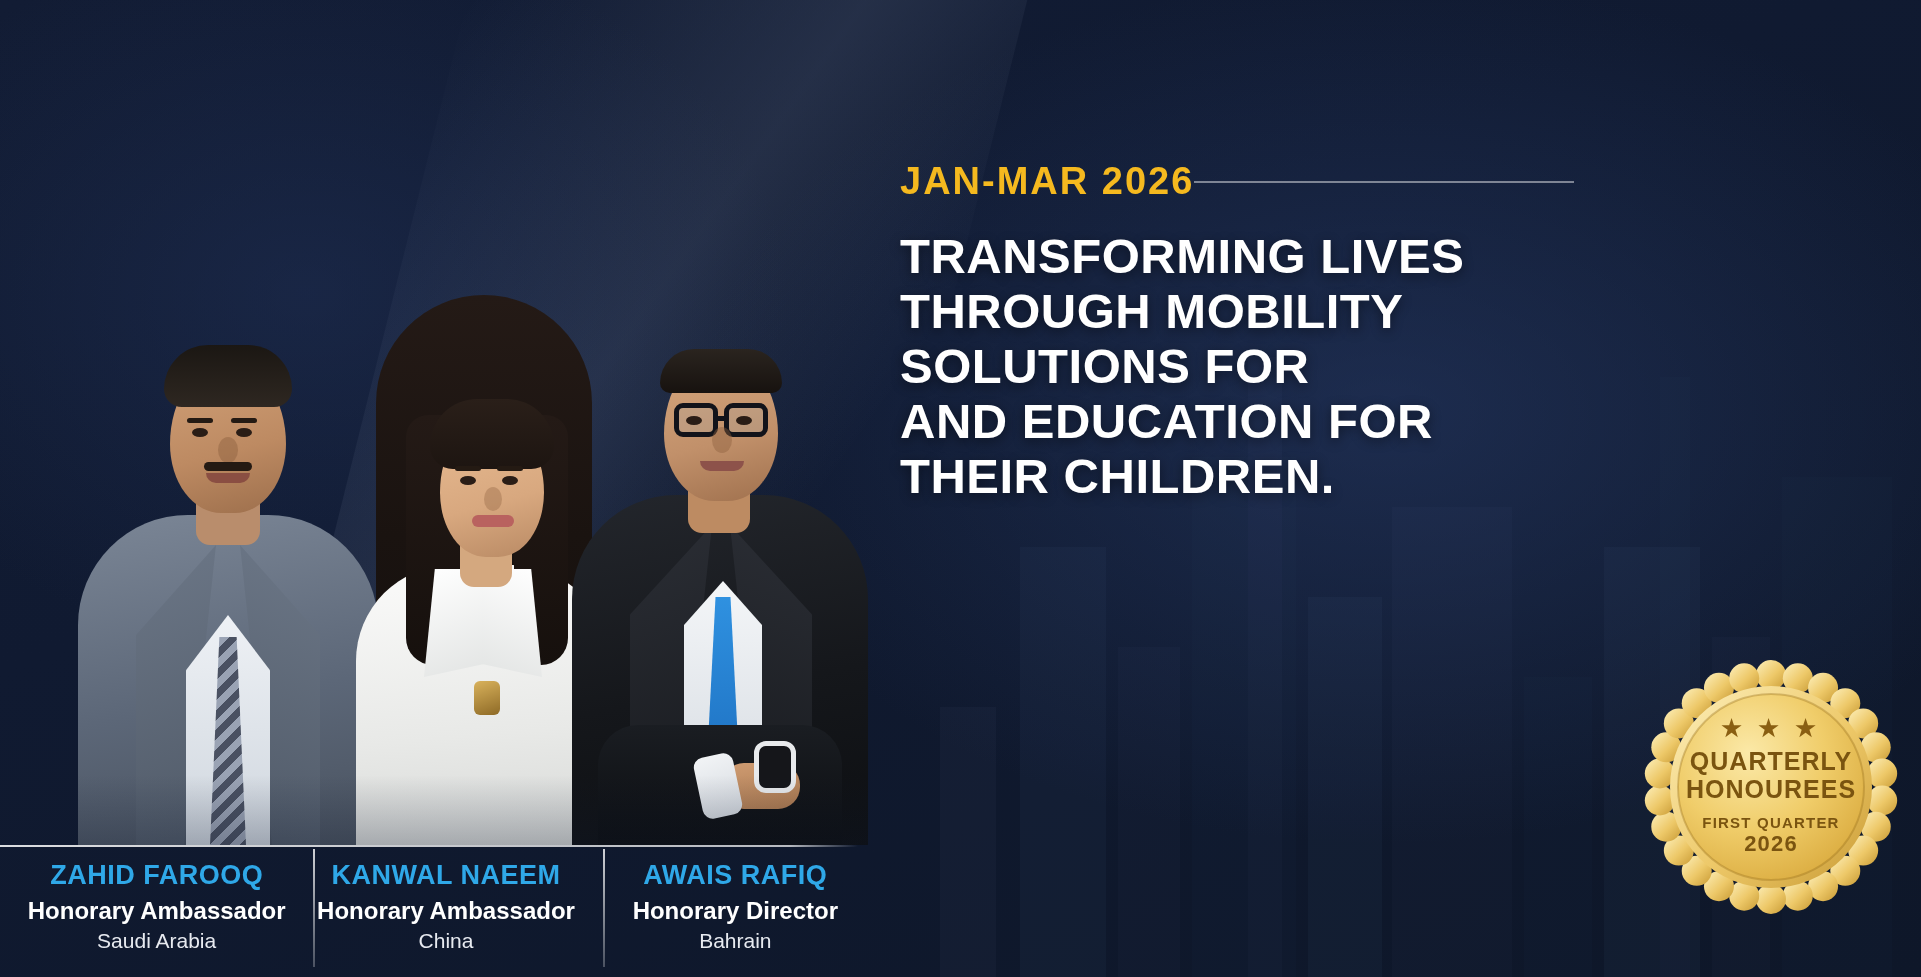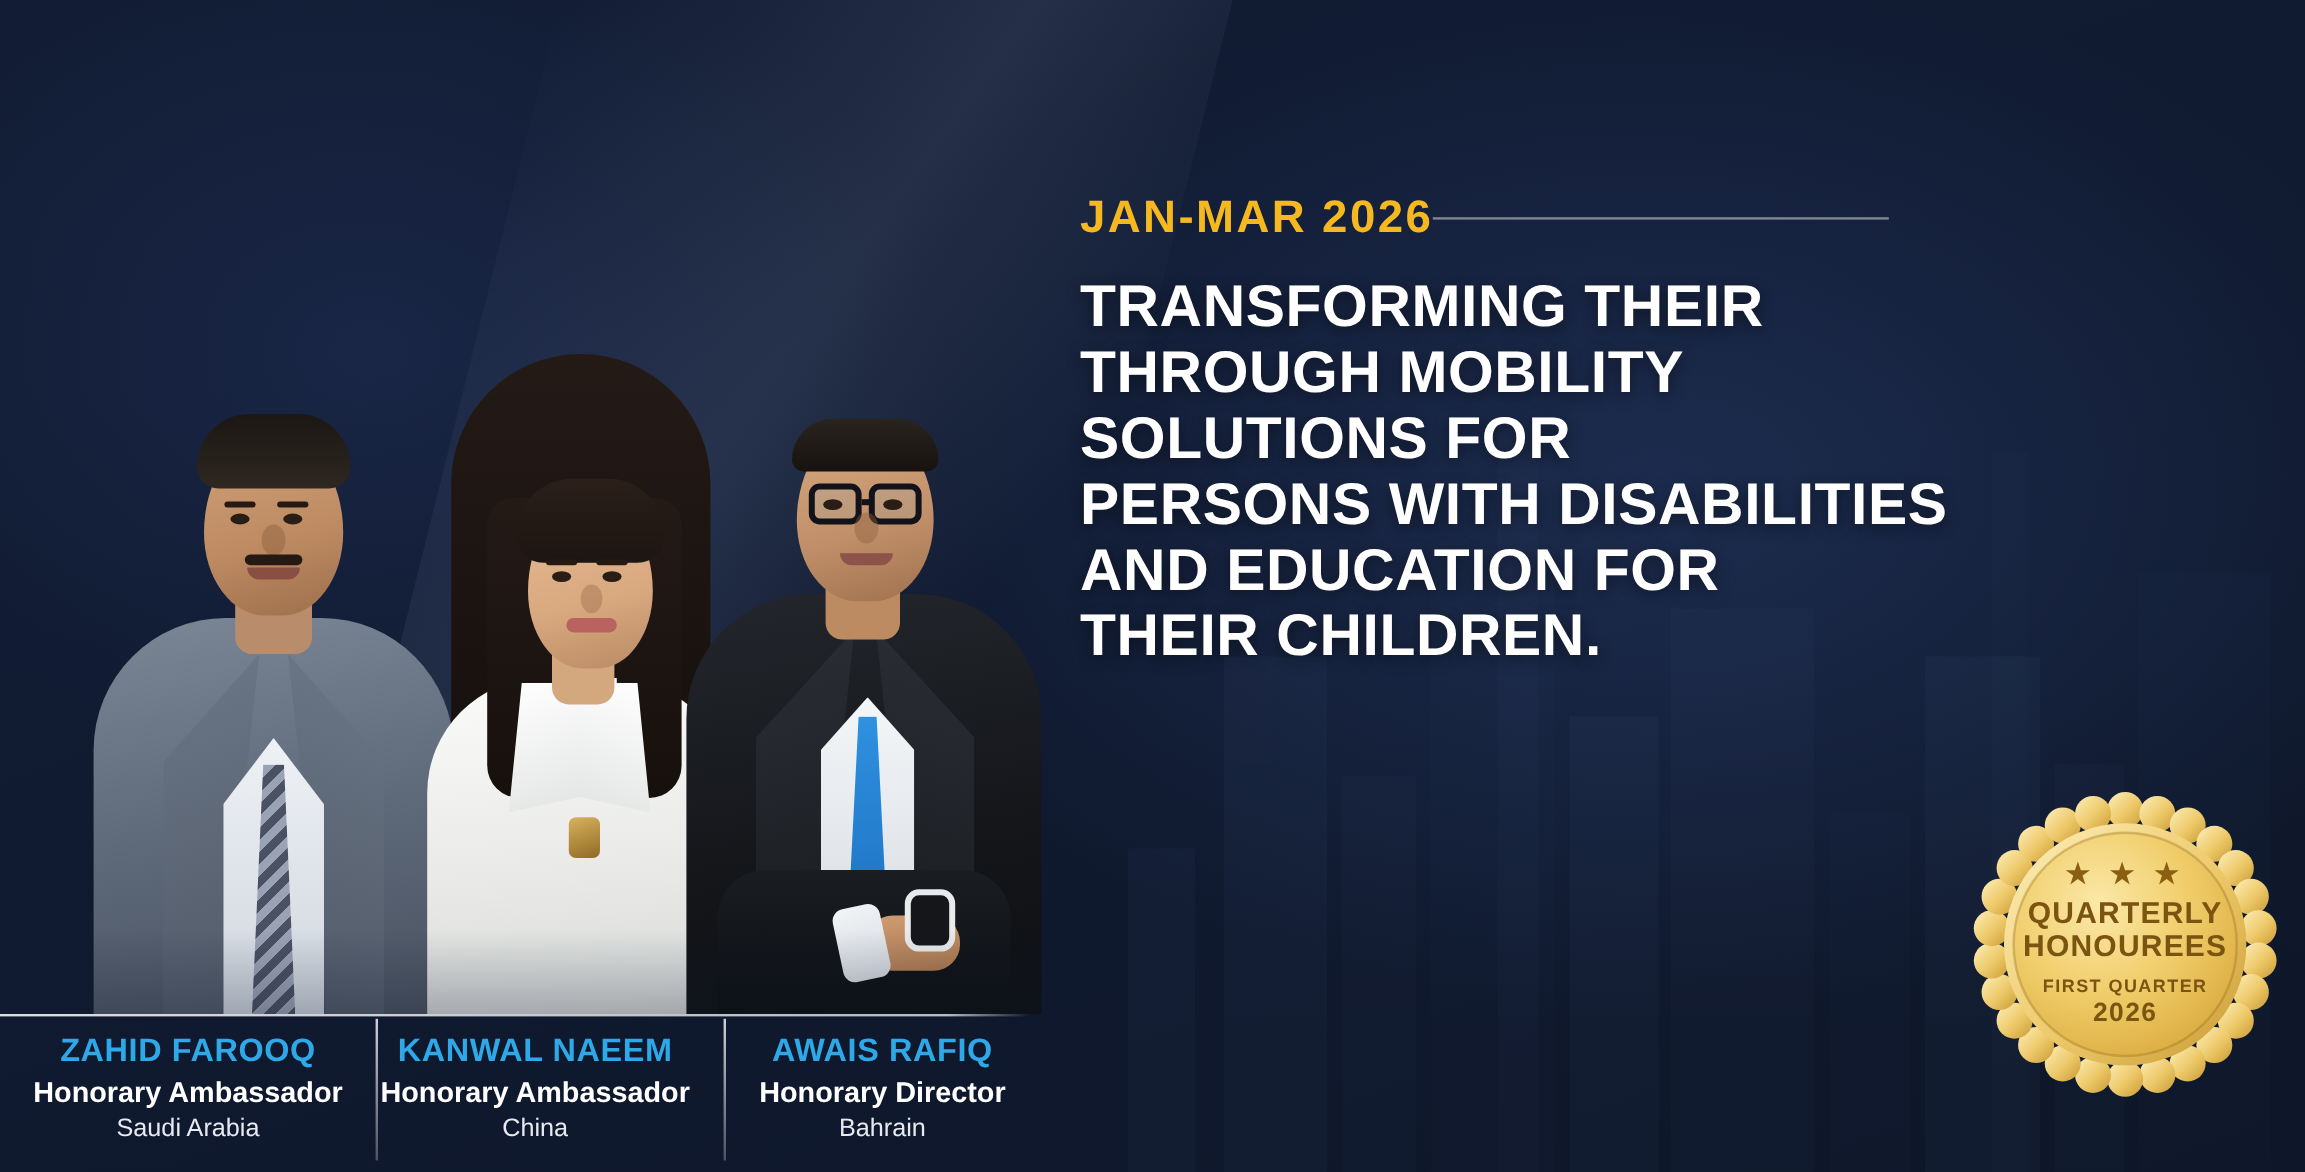--- a/index.html
+++ b/index.html
@@ -356,24 +356,23 @@
 
   </div>
 
   <div class="right">
     <div class="period-row">
       <div class="period">JAN-MAR 2026</div>
       <div class="period-rule"></div>
     </div>
 
     <div class="headline">
-      <span>TRANSFORMING THEIR</span>
+      <span>TRANSFORMING LIVES</span>
       <span>THROUGH MOBILITY</span>
       <span>SOLUTIONS FOR</span>
-      <span>PERSONS WITH DISABILITIES</span>
       <span>AND EDUCATION FOR</span>
       <span>THEIR CHILDREN.</span>
     </div>
   </div>
 
   <div class="seal">
     <svg viewBox="0 0 266 266">
       <defs>
         <radialGradient id="gface" cx="38%" cy="32%" r="78%">
           <stop offset="0%" stop-color="#fbe9a8"></stop>

